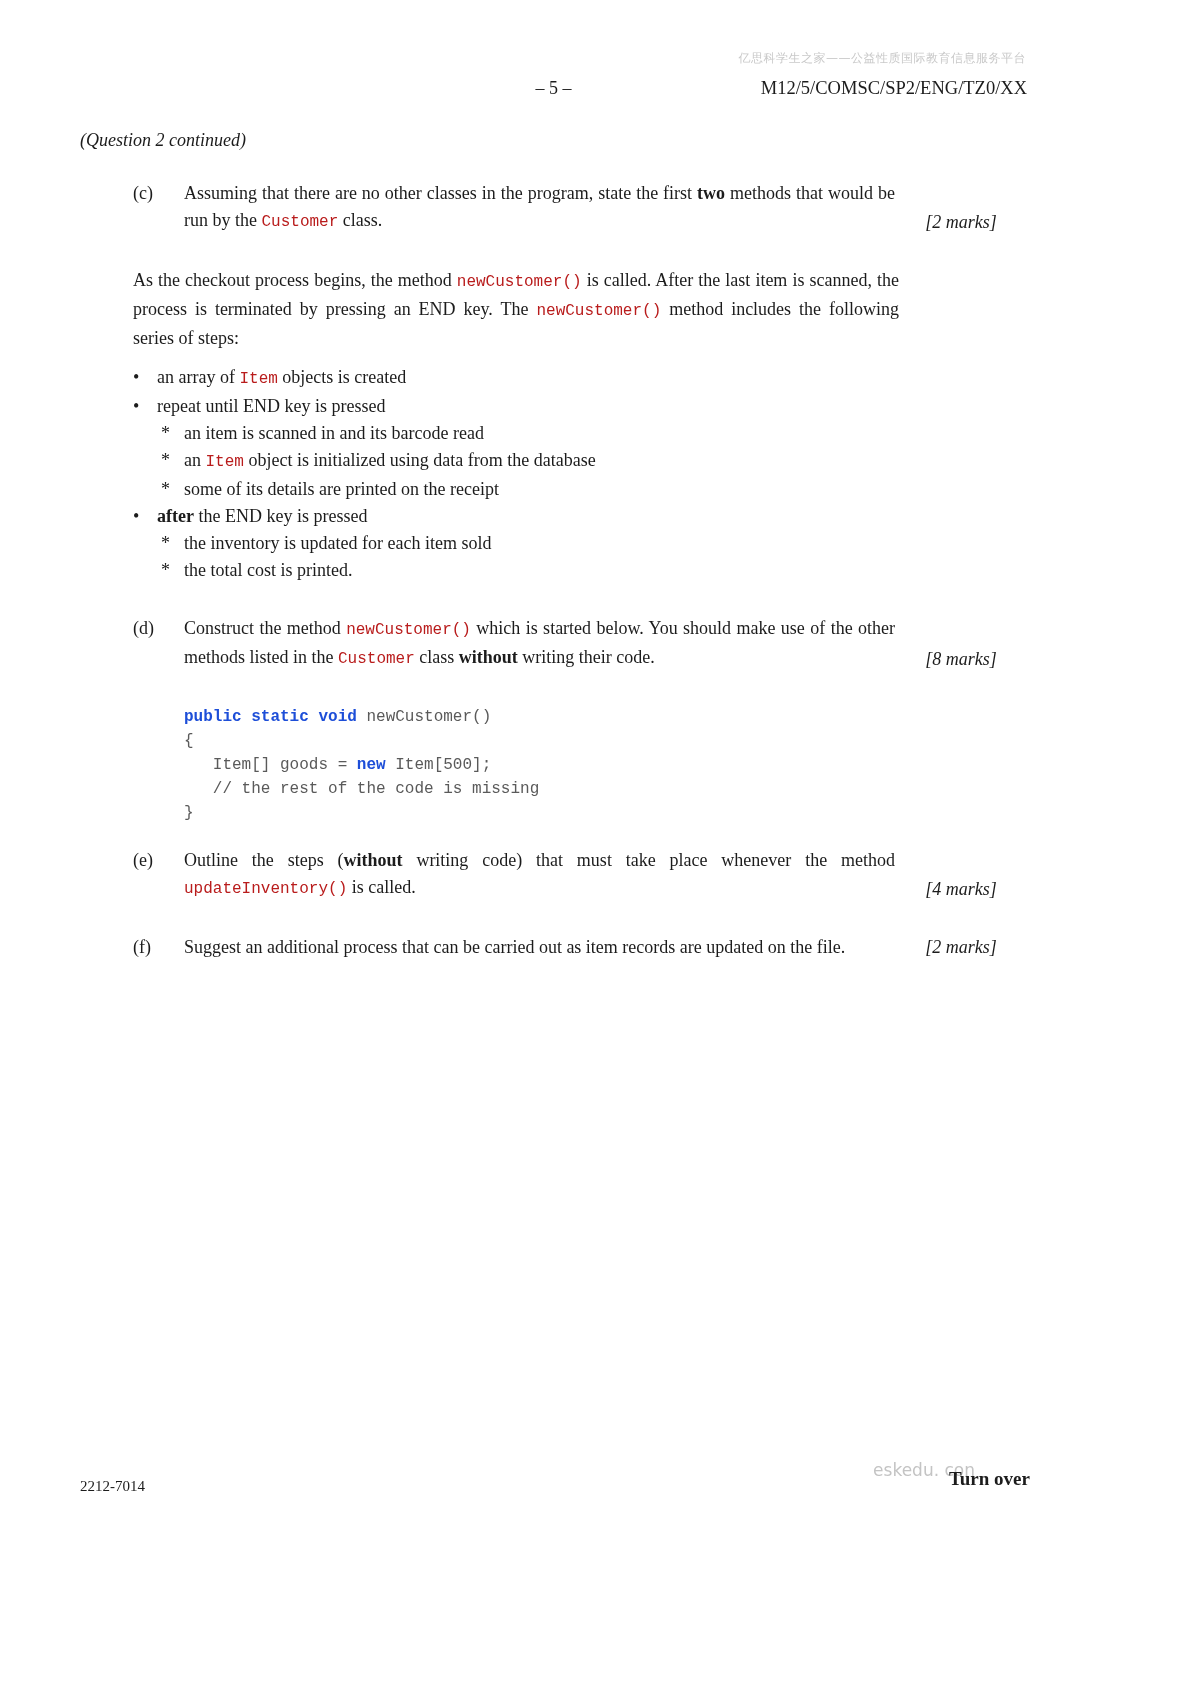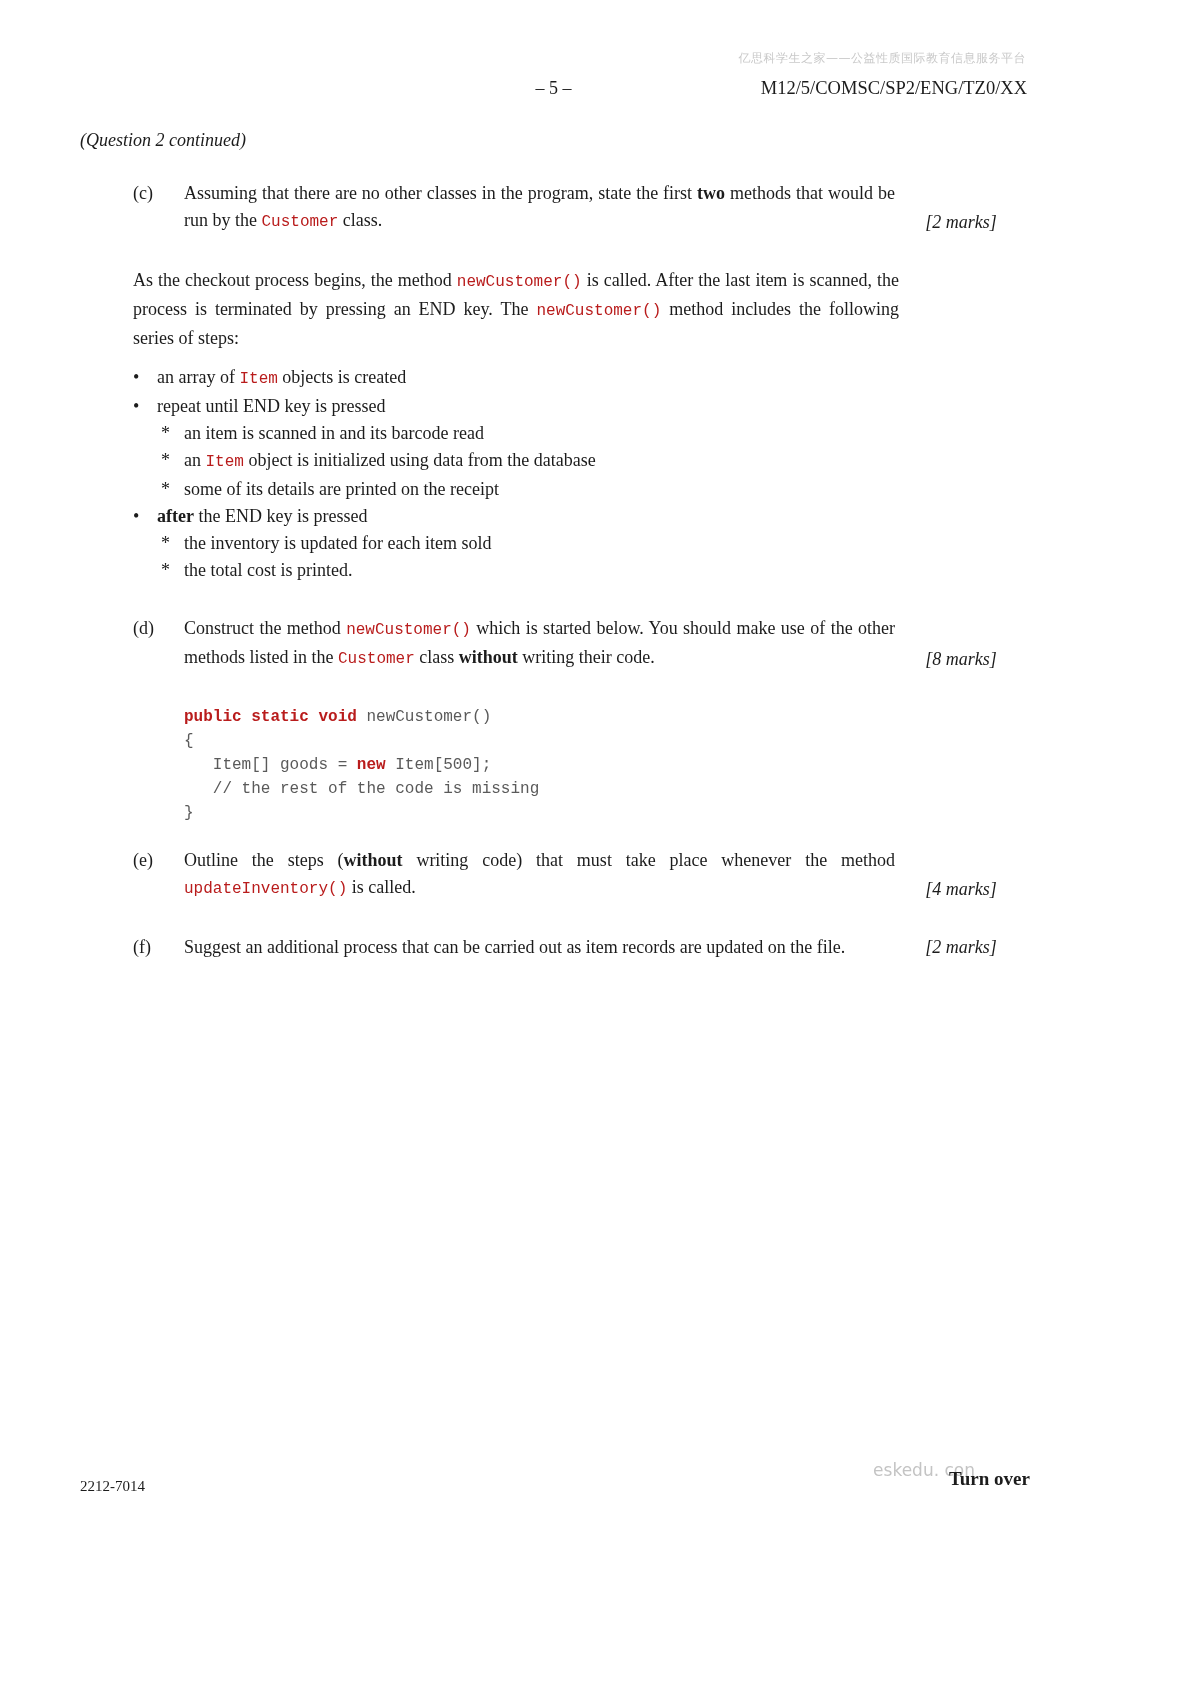--- a/index.html
+++ b/index.html
@@ -87,21 +87,21 @@
   .bullet .btext { flex: 1; }
   .codeblock {
     margin-left: 104px;
     margin-top: 32px;
     font-family: "Liberation Mono", "DejaVu Sans Mono", monospace;
     font-size: 16px;
     line-height: 24px;
     color: #5a5a5a;
   }
   .cb-line { white-space: pre; }
-  .cb-line .k { color: #b91c1c; font-weight: bold; }
+  .cb-line .k { color: #1d4ed8; font-weight: bold; }
   .mb-c  { margin-bottom: 31px; }
   .mb-intro { margin-bottom: 12px; }
   .mt-d  { margin-top: 31px; }
   .mt-e  { margin-top: 22px; }
   .mt-f  { margin-top: 31px; }
   .footer-code {
     position: absolute;
     left: 80px;
     top: 1478px;
     font-size: 15px;

